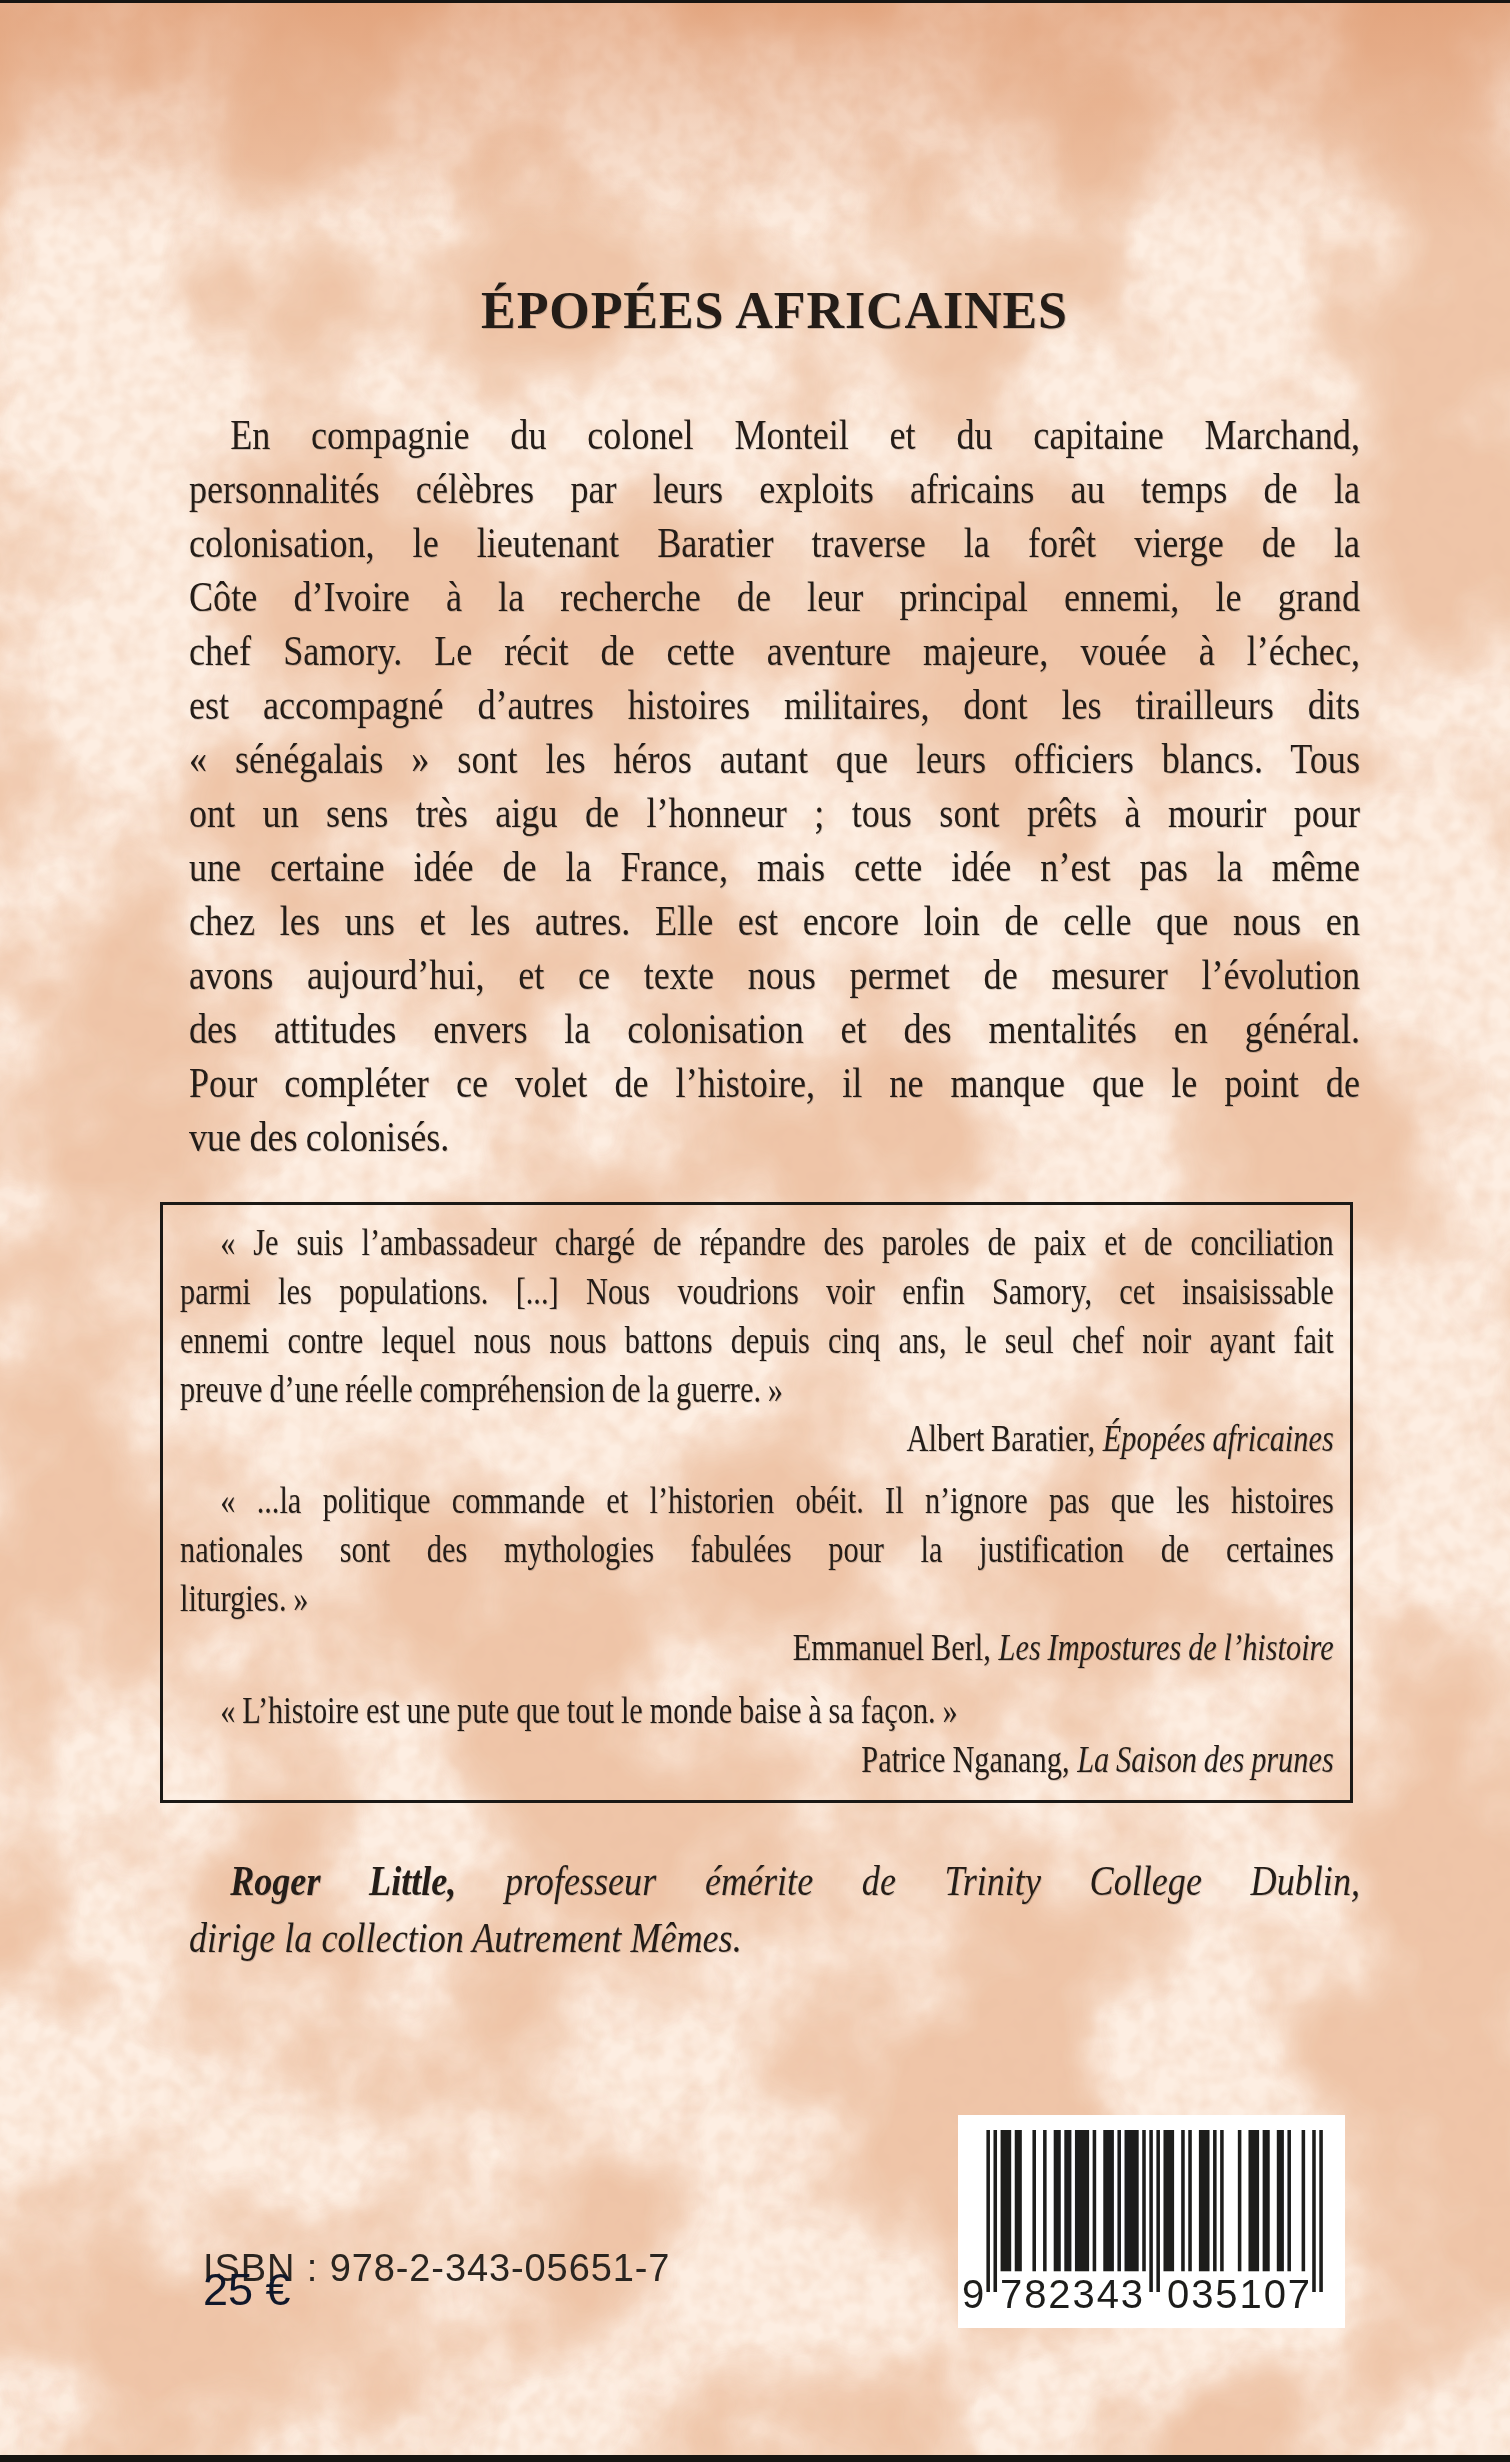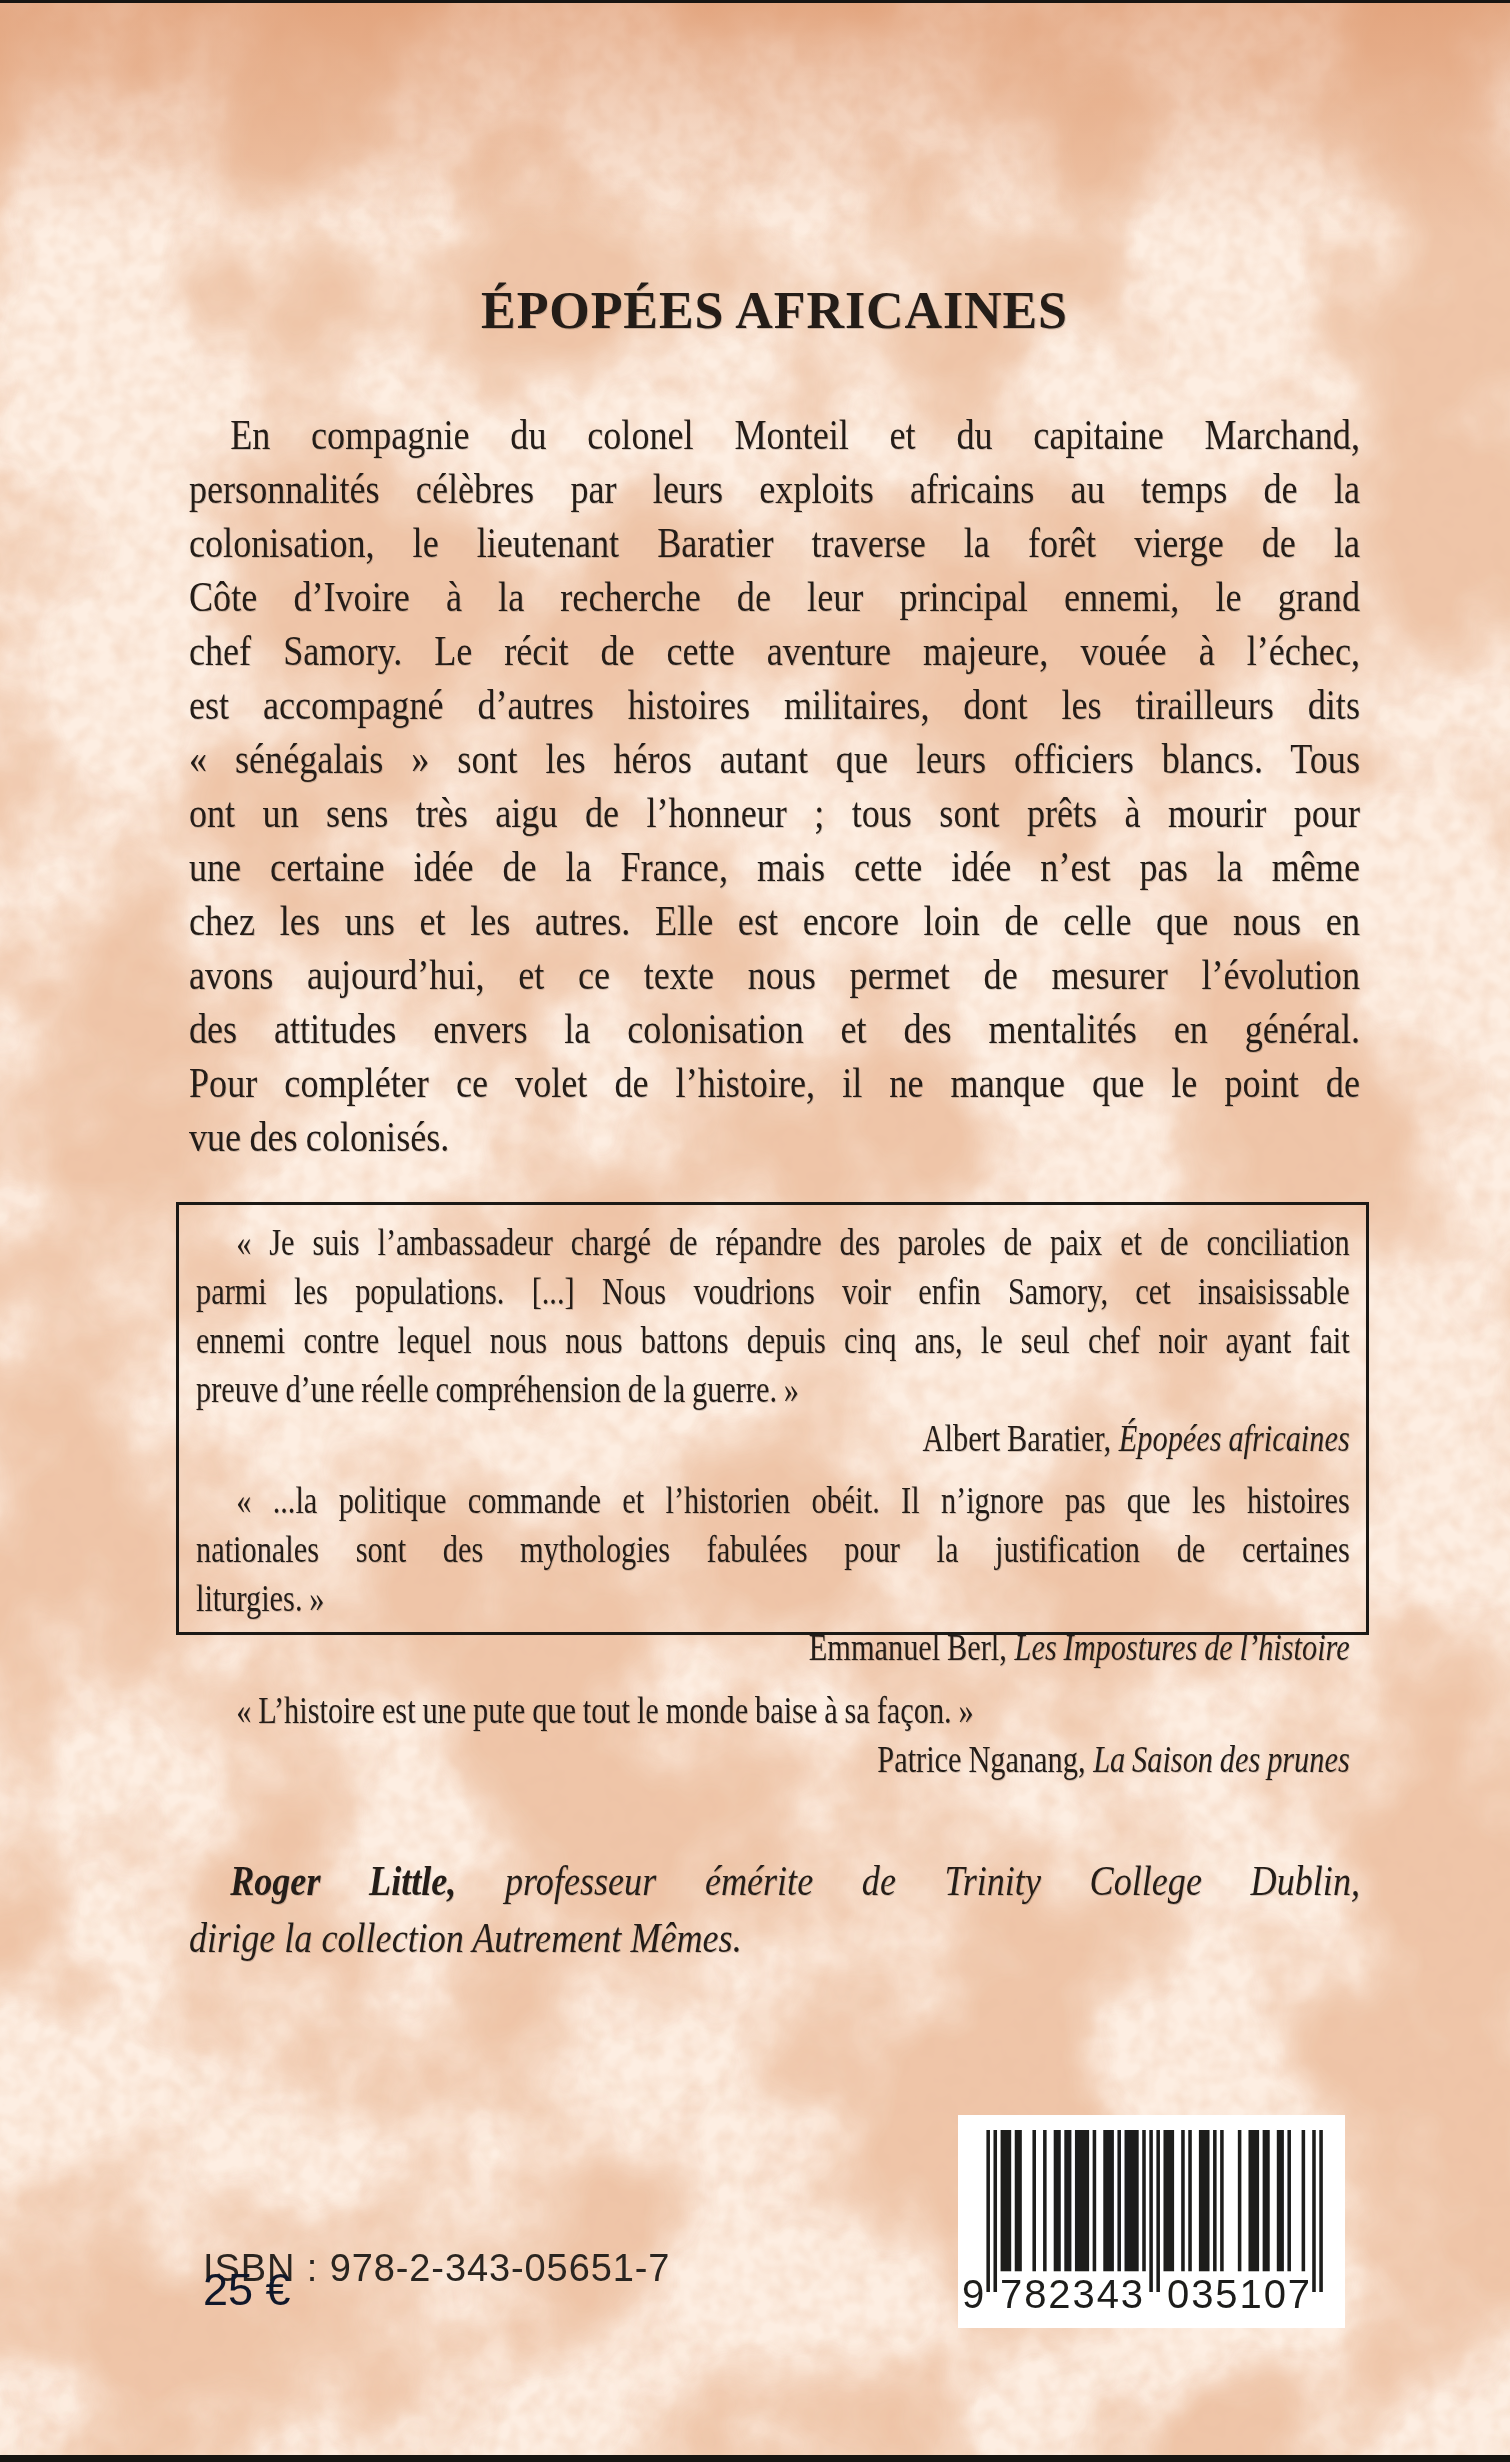--- a/index.html
+++ b/index.html
@@ -28,21 +28,21 @@
   .r{text-align:right;}
   .ind{text-indent:49px;}
 
   .synopsis{
     position:absolute;top:408px;left:189px;width:1394px;
     transform:scaleX(0.84);transform-origin:0 0;
     font-size:43px;line-height:54px;word-spacing:-0.9px;
   }
 
   .quotebox{
-    position:absolute;left:176px;top:1202px;width:1193px;height:433px;
+    position:absolute;left:160px;top:1202px;width:1193px;height:601px;
     border:3.8px solid #1b1916;box-sizing:border-box;
     padding:13.2px 17px;
   }
   .qinner{
     width:1407px;transform:scaleX(0.82);transform-origin:0 0;
     font-size:37px;line-height:49px;word-spacing:-0.9px;
   }
   .attr{margin-bottom:13.2px;}
   .aw{font-style:italic;margin-left:9.4px;}
 

